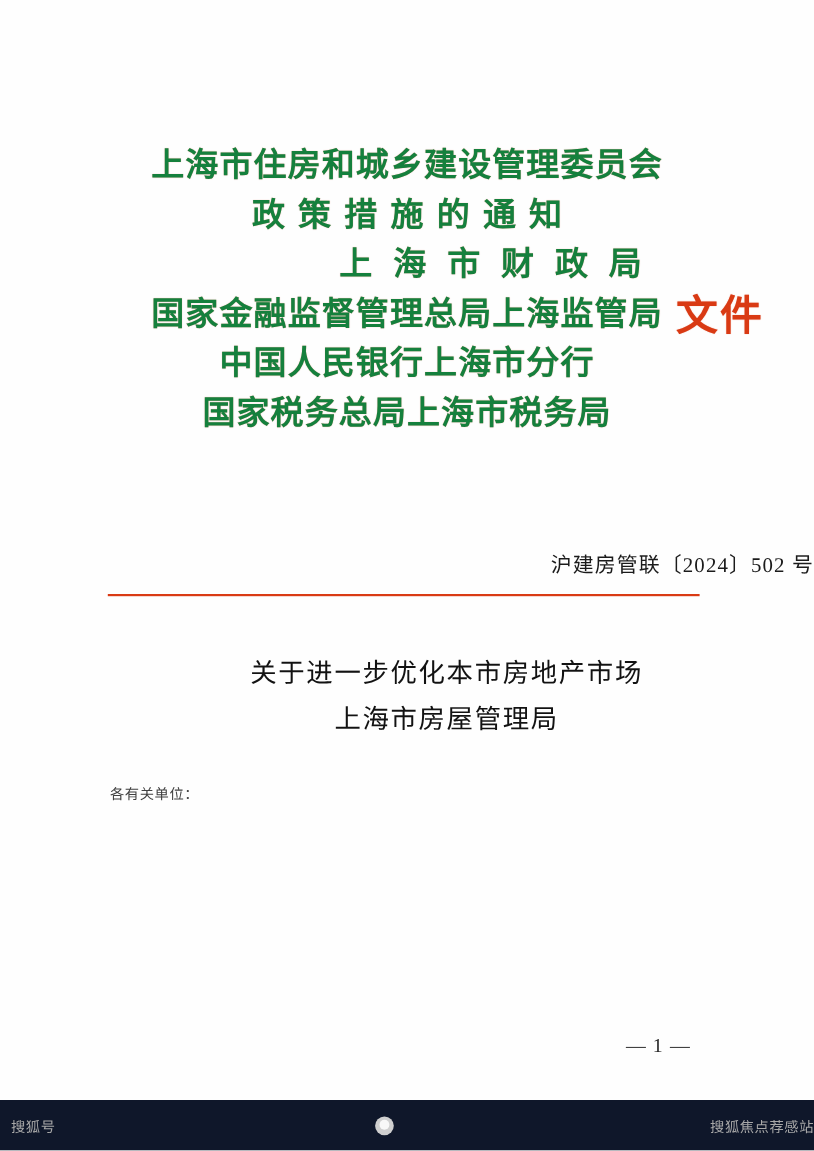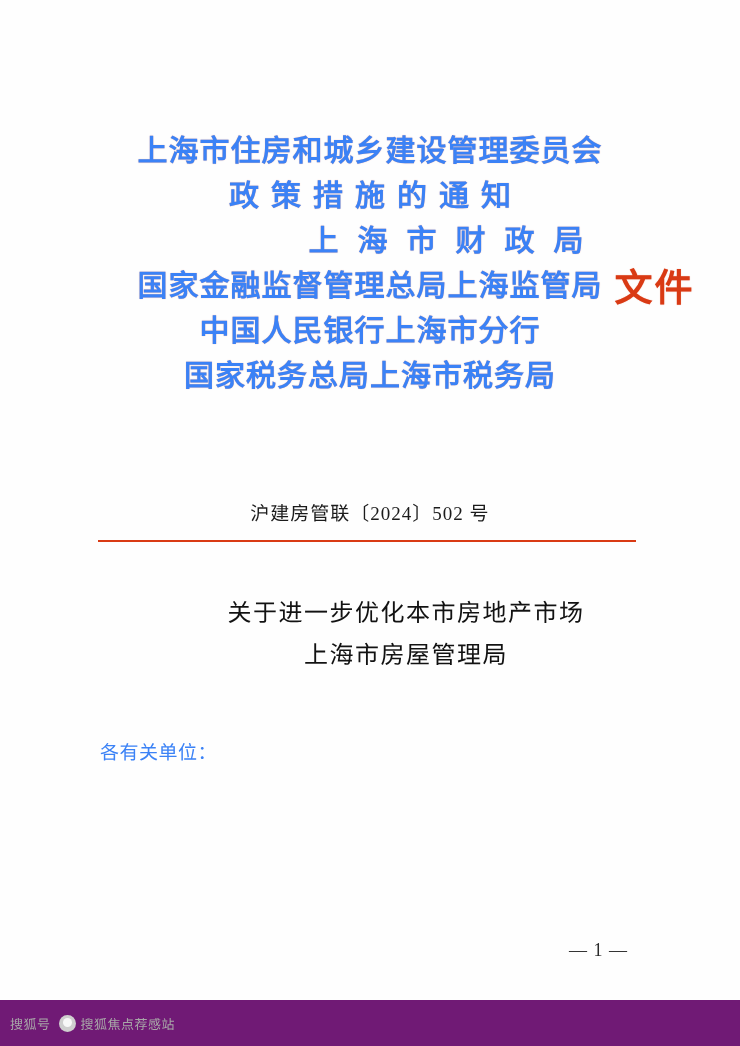--- a/index.html
+++ b/index.html
@@ -28,21 +28,21 @@
 
   
   #masthead {
     position: absolute;
     left: 0;
     top: 128px;
     width: 740px;
     text-align: center;
   }
   .agency-line {
-    color: #3b82f6;
+    color: #15803d;
     font-family: "Liberation Serif", "DejaVu Serif", serif;
     font-weight: 700;
     font-size: 30px;
     line-height: 45px;
     letter-spacing: 1px;
     white-space: nowrap;
     text-shadow: 0 0 1px rgba(217,58,20,0.45);
   }
   .agency-line.wide {
     letter-spacing: 12px;
@@ -69,21 +69,21 @@
     letter-spacing: 2px;
     text-shadow: 0 0 1px rgba(217,58,20,0.45);
   }
 
   
   #doc-number {
     position: absolute;
     left: 0;
     top: 498px;
     width: 740px;
-    text-align: center;
+    text-align: right;
     font-size: 19px;
     letter-spacing: 1px;
     color: #1b1b1b;
   }
 
   
   #red-rule {
     position: absolute;
     left: 98px;
     top: 540px;
@@ -104,24 +104,24 @@
     font-size: 24px;
     line-height: 42px;
     letter-spacing: 1.5px;
     padding-left: 36px;
   }
 
   
   #doc-body {
     position: absolute;
     left: 100px;
-    top: 732px;
+    top: 701px;
     width: 522px;
-    color: #3b82f6;
-    font-size: 19px;
+    color: #404040;
+    font-size: 13px;
     line-height: 41px;
     letter-spacing: 0.5px;
   }
   #salutation {
     text-align: left;
   }
   .body-paragraph {
     text-align: justify;
     text-justify: inter-ideograph;
     text-indent: 2em;
@@ -141,25 +141,26 @@
     letter-spacing: 1px;
   }
 
   
   #watermark-bar {
     position: absolute;
     left: 0;
     top: 1000px;
     width: 740px;
     height: 46px;
-    background: #701a75;
+    background: #0f172a;
     display: flex;
     align-items: center;
     padding-left: 10px;
     box-sizing: border-box;
+    justify-content: space-between;
   }
   #watermark-label {
     font-family: "Liberation Sans", sans-serif;
     font-size: 13px;
     color: #a8a8a8;
     letter-spacing: 0.5px;
   }
   #watermark-avatar {
     width: 17px;
     height: 17px;

